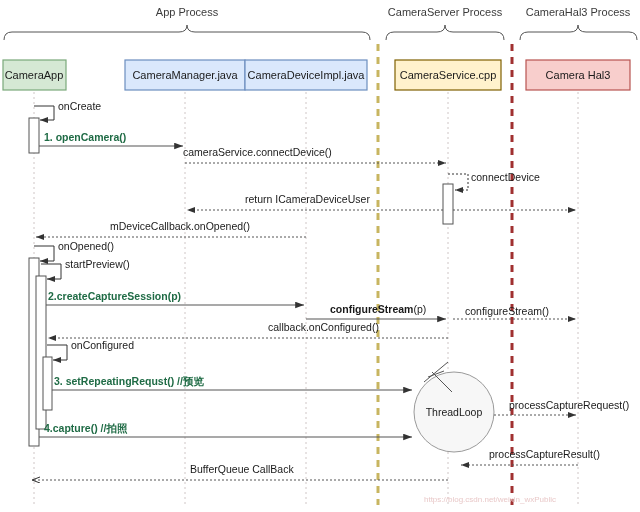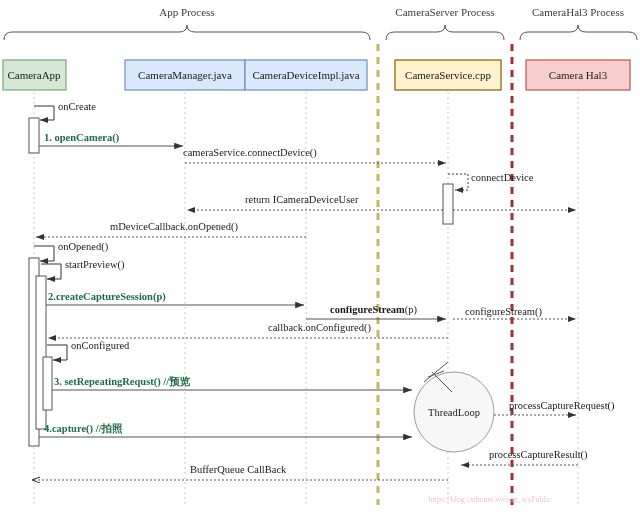--- a/index.html
+++ b/index.html
@@ -1,18 +1,18 @@
 <!DOCTYPE html>
 <html><head>
 <meta charset="utf-8">
 <style>
   html,body{margin:0;padding:0;background:#ffffff;}
   body{width:640px;height:512px;overflow:hidden;
        font-family:"Liberation Sans","DejaVu Sans",sans-serif;}
-  #stage{position:relative;width:508px;height:512px;font-family:Liberation Serif, serif;}
+  #stage{position:relative;width:508px;height:512px;}
   svg{position:absolute;left:0;top:0;}
   .proc-label{font-size:11px;fill:#3b3b3b;}
   .lifeline-label{font-size:11px;fill:#1a1a1a;}
   .msg{font-size:10.5px;fill:#1a1a1a;}
   .msg-b{font-size:10.5px;fill:#1a1a1a;font-weight:bold;}
   .msg-green{font-size:10.5px;fill:#1f6b45;font-weight:bold;}
   .wm{font-size:8px;fill:#e9c9c9;}
   .tl{font-size:10.5px;fill:#1a1a1a;}
 </style>
 </head>

